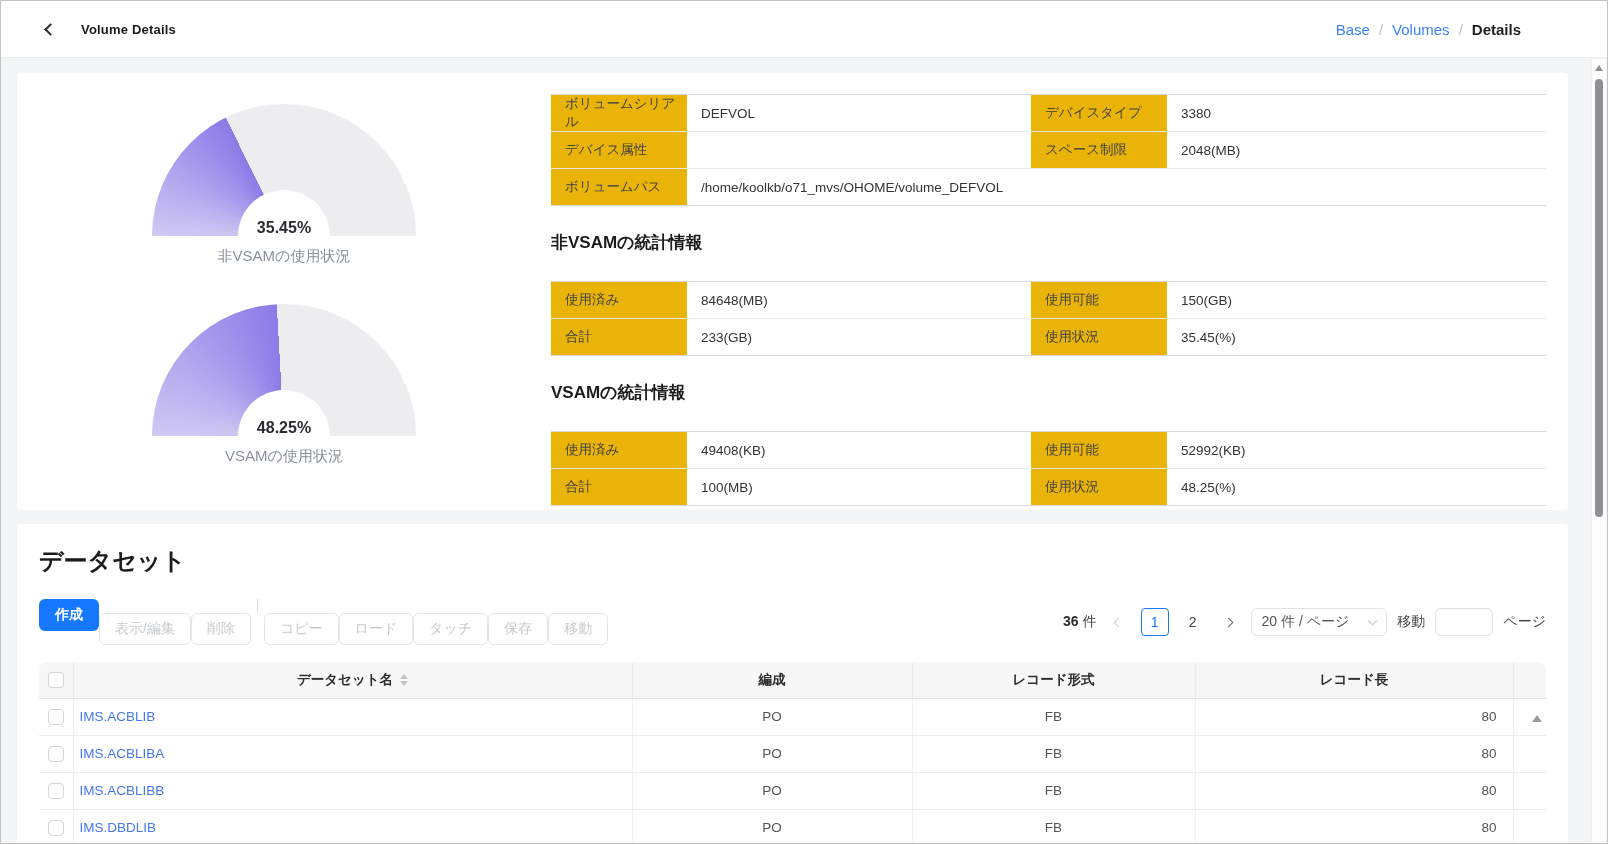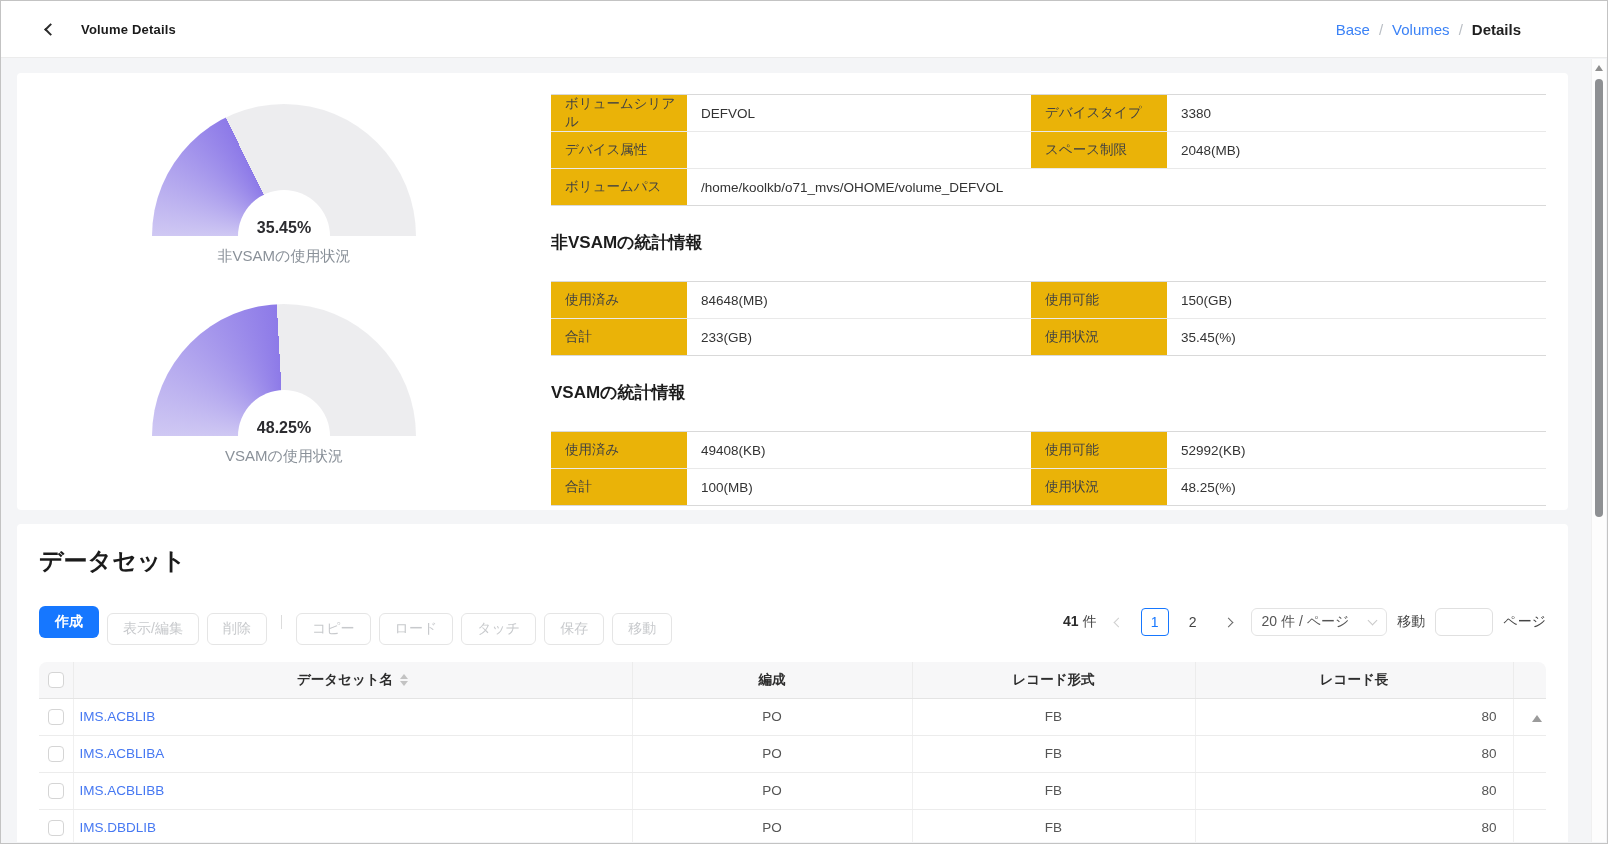--- a/index.html
+++ b/index.html
@@ -44,21 +44,21 @@
   table.kv td.v1 { width:344px; }
   .section-title { font-size:17px; font-weight:bold; color:#1c1c1c; margin:25px 0 27px 0; }
 
   
   .card-datasets { margin-top:14px; height:420px; padding:21px 22px 0 22px; overflow:hidden; position:relative; }
   .ds-title { font-size:24px; font-weight:bold; color:#1b1b1b; }
   .toolbar-row { margin-top:22px; display:flex; align-items:center; }
   .btn { height:32px; border-radius:6px; font-size:14px; padding:0 15px; display:inline-flex; align-items:center; justify-content:center; cursor:pointer; border:1px solid transparent; }
   .btn-primary { background:var(--primary); color:#fff; font-weight:600; }
   .btn-disabled { background:#fff; border:1px solid #e5e5e5; color:#c7c9cc; cursor:default;margin-top:14px; }
-  .toolbar-left { display:flex; align-items:center; gap:8px; }
+  .toolbar-left { display:flex; }
   .tb-divider { width:1px; height:14px; background:#dcdcdc; margin:0 6px; }
 
   .pagination { margin-left:auto; display:flex; align-items:center; gap:10px; font-size:14px; color:#444; }
   .pg-total b { font-weight:bold; color:#2b2b2b; }
   .pg-arrow { width:24px; height:24px; display:flex; align-items:center; justify-content:center; cursor:pointer; }
   .chev { width:7px; height:7px; border-left:1.6px solid #666; border-bottom:1.6px solid #666; }
   .chev.prev { transform:rotate(45deg); border-color:#cfcfcf; }
   .chev.next { transform:rotate(-135deg); }
   .pg-num { min-width:28px; height:28px; display:flex; align-items:center; justify-content:center; border-radius:4px; cursor:pointer; }
   .pg-num.active { border:1px solid var(--primary); color:var(--primary); }
@@ -201,21 +201,21 @@
           <button class="btn btn-disabled">削除</button>
           <span class="tb-divider"></span>
           <button class="btn btn-disabled">コピー</button>
           <button class="btn btn-disabled">ロード</button>
           <button class="btn btn-disabled">タッチ</button>
           <button class="btn btn-disabled">保存</button>
           <button class="btn btn-disabled">移動</button>
         </div>
 
         <div class="pagination">
-          <span class="pg-total"><b>41</b>&nbsp;<span>件</span></span>
+          <span class="pg-total"><b>36</b>&nbsp;<span>件</span></span>
           <span class="pg-arrow">
               <span class="chev prev"></span>
             </span>
           <span class="pg-num active">1</span>
           <span class="pg-num">2</span>
           <span class="pg-arrow">
               <span class="chev next"></span>
             </span>
           <span class="pg-size">
             <span>20 件 / ページ</span>

